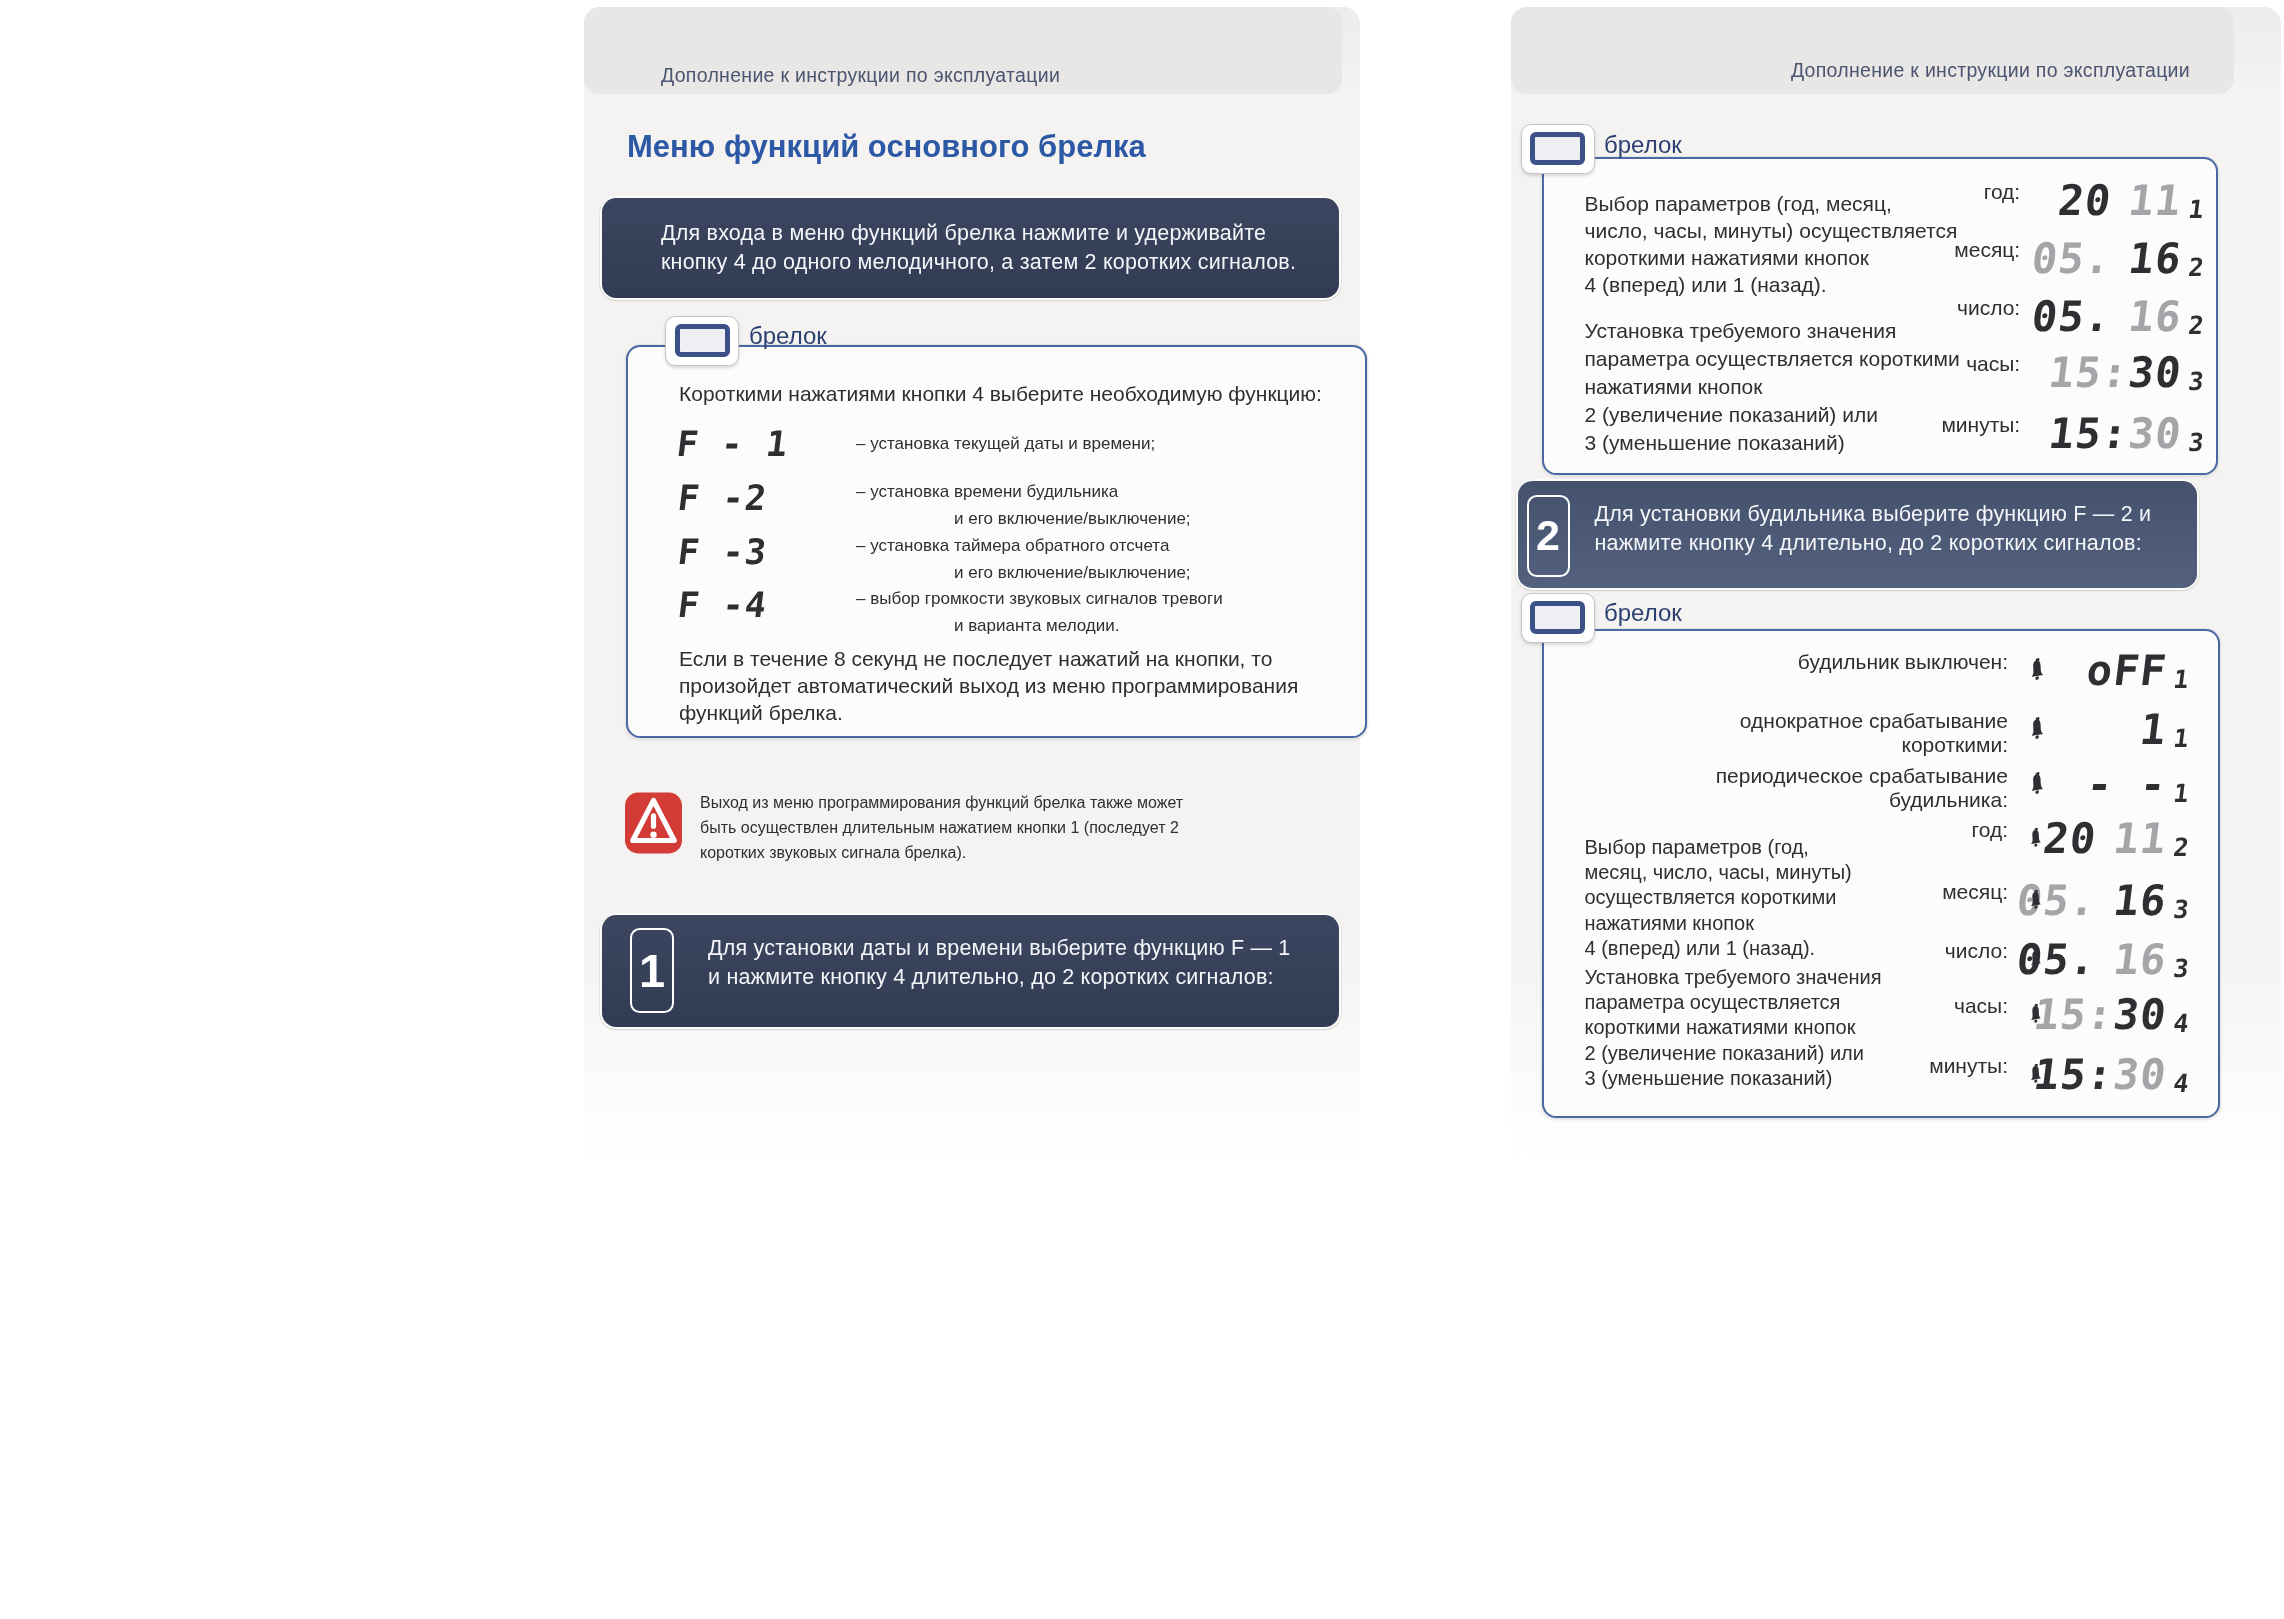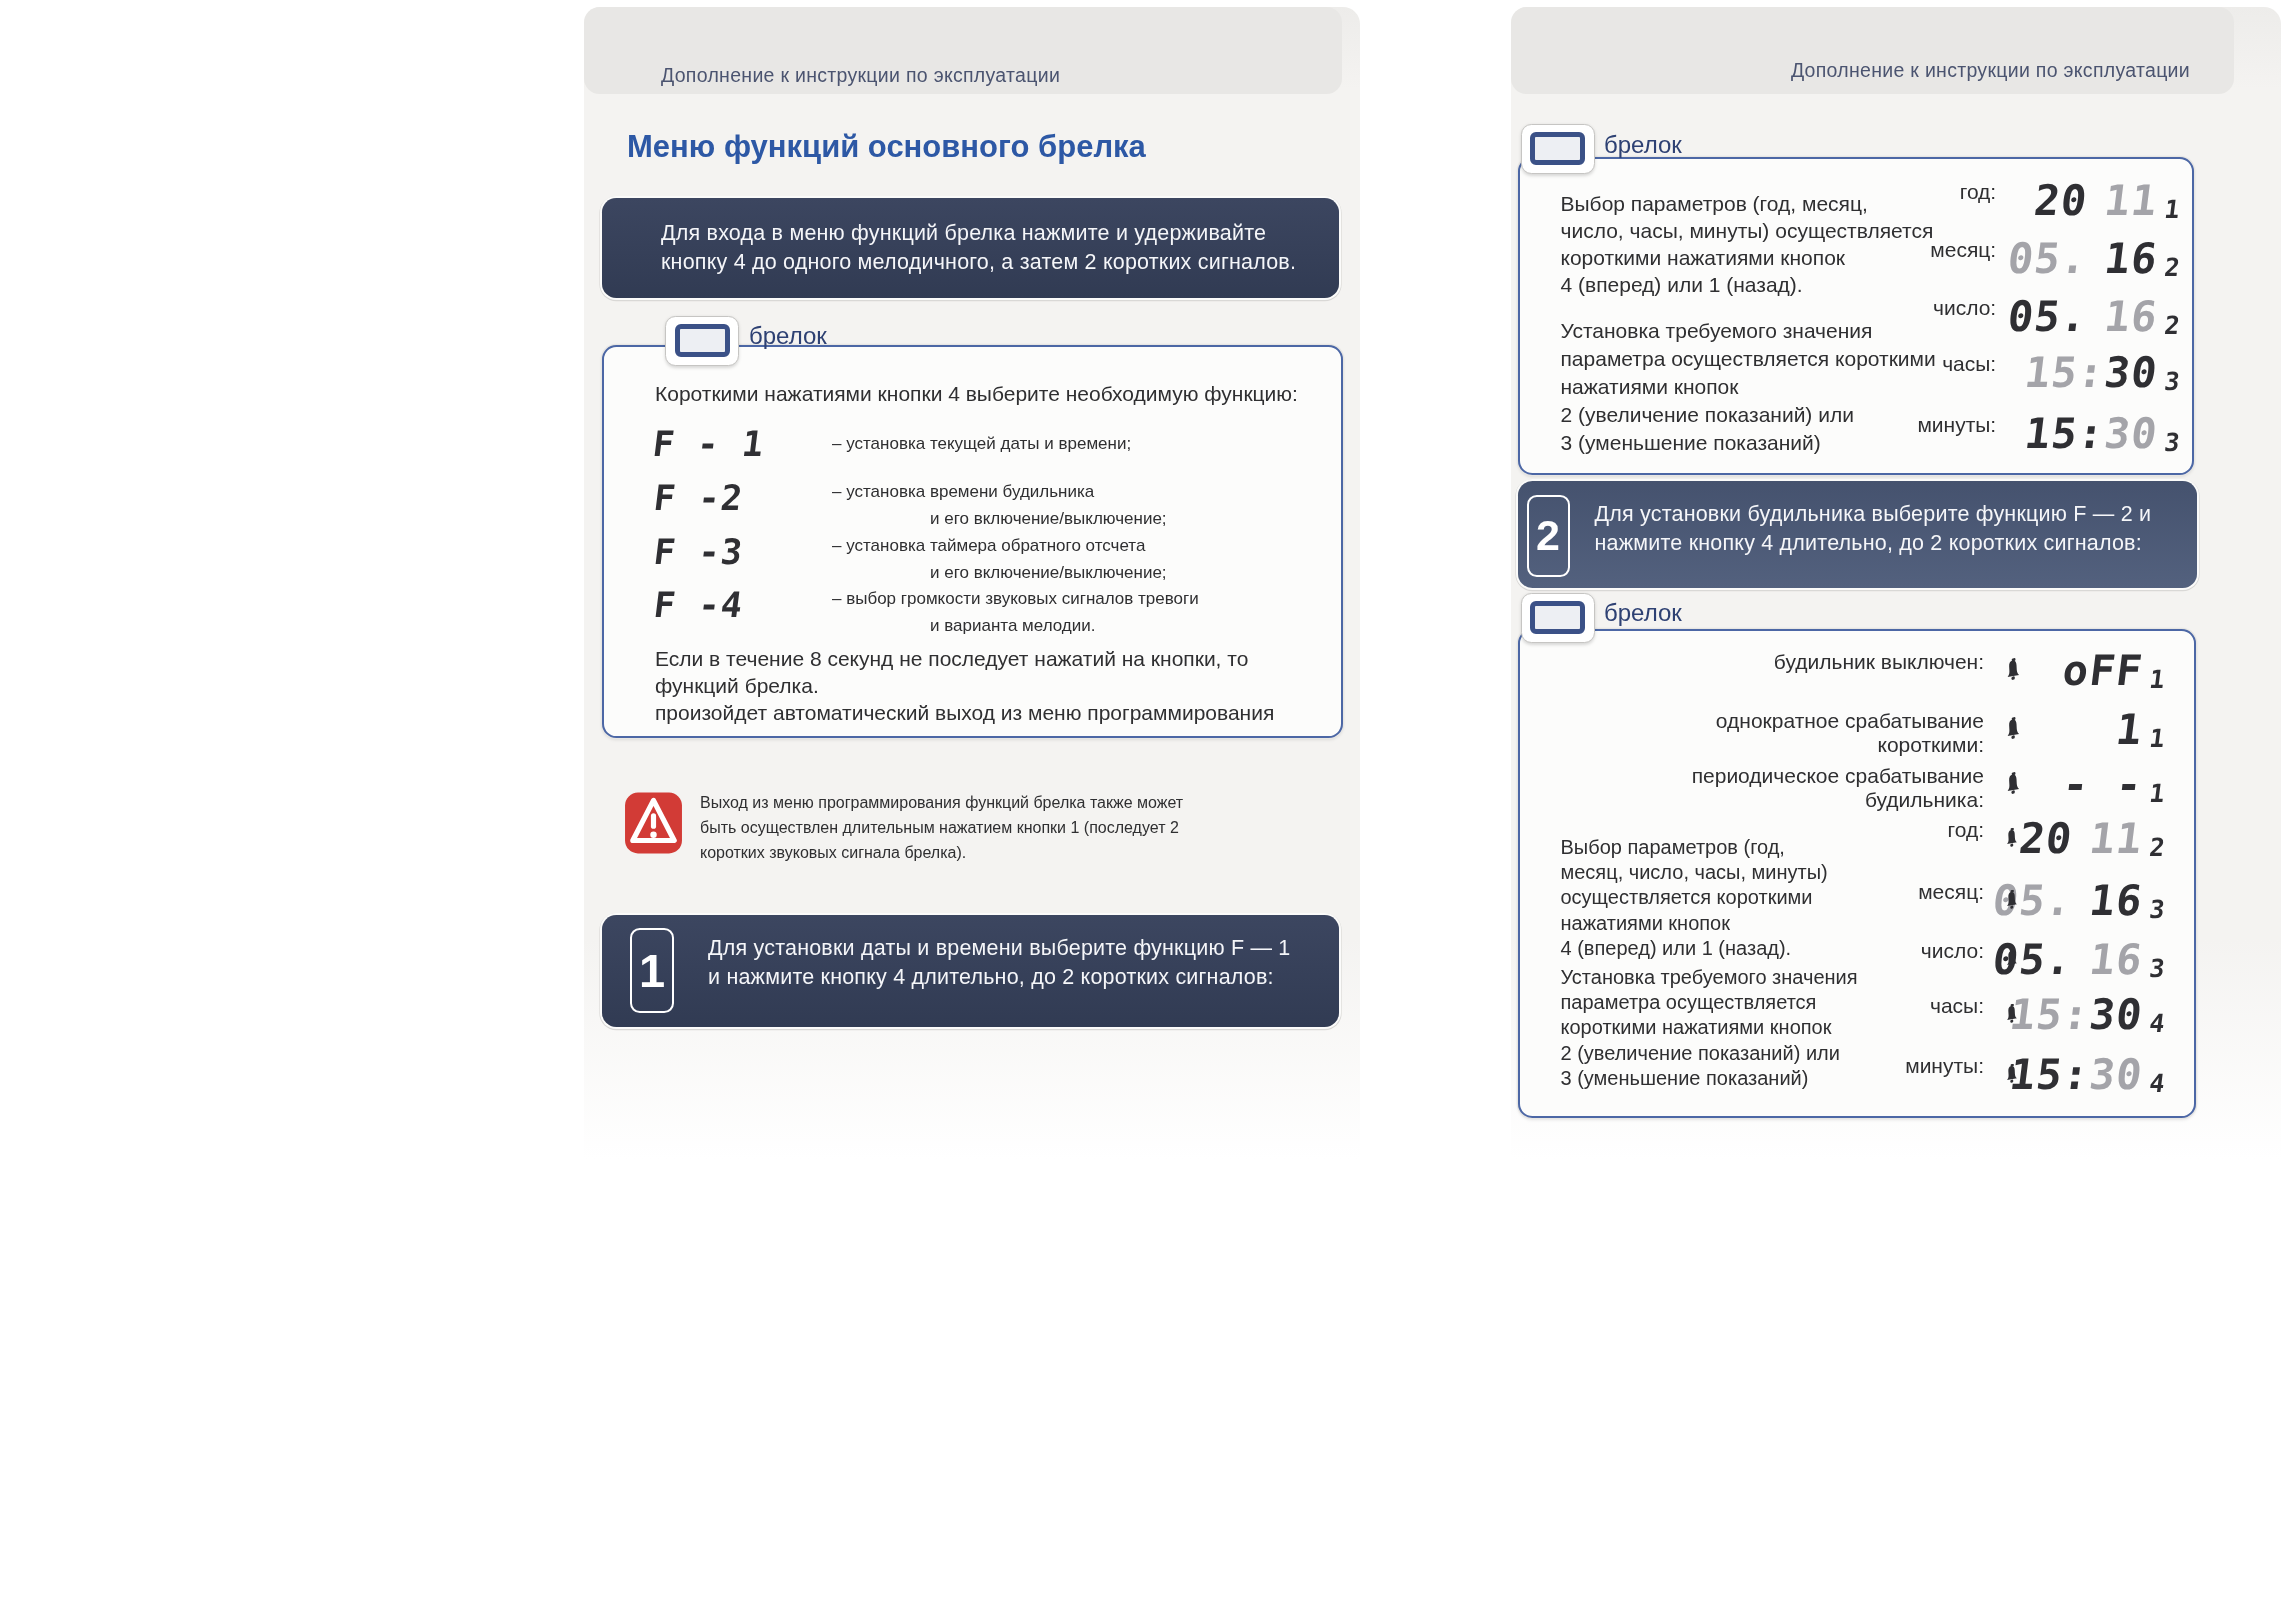--- a/index.html
+++ b/index.html
@@ -24,21 +24,21 @@
   .navy{position:absolute;border-radius:14.3px;color:#f5f6f9;
         box-shadow:0 0 0 2px #fbfbfa,0 0.7px 0 2.6px #d9d8d6;}
   .navy.left-tone{background:linear-gradient(180deg,#3c4660 0%,#313b53 100%);}
   .navy.right-tone{background:linear-gradient(180deg,#45526e 0%,#53617e 100%);}
   .navy .txt{position:absolute;font-size:21.5px;line-height:29px;letter-spacing:0.2px;}
   .numbox{position:absolute;border:2.6px solid #ffffff;border-radius:9.8px;color:#fff;
           display:flex;align-items:center;justify-content:center;font-weight:bold;}
 
   
   .bluebox{position:absolute;background:#fcfcfb;border:2.6px solid #4c67a5;border-radius:14.3px;
-           box-shadow:0 0 0 1.3px #e7e6e4, 0 1.3px 3.3px rgba(0,0,0,.10);}
+           box-shadow:0 0 0 1.3px #e7e6e4, 0 1.3px 3.3px rgba(0,0,0,.10);margin-left:24px;}
 
   
   .fob{position:absolute;width:72px;height:48px;background:#ffffff;border:1.3px solid #c6c5c3;
        border-radius:10.4px;box-shadow:0 1.3px 3.3px rgba(0,0,0,.15);z-index:5;}
   .fob .scr{position:absolute;left:8.5px;top:7.8px;right:8.5px;bottom:7.8px;
             border:5.9px solid #3b5187;border-radius:5.9px;background:#edeff3;}
   .foblabel{position:absolute;font-size:24px;font-weight:normal;color:#2e4173;z-index:5;}
 
   
   .lcd{display:flex;align-items:center;justify-content:flex-end;position:relative;
@@ -122,22 +122,22 @@
       <div class="frow" style="top:238px;">
         <span class="fcode">F -4</span>
         <span class="fdesc">
           <span>– выбор громкости звуковых сигналов тревоги</span>
           <span class="ind">и варианта мелодии.</span>
         </span>
       </div>
 
       <div class="note" style="top:298px;">
         <div>Если в течение 8 секунд не последует нажатий на кнопки, то</div>
+        <div>произойдет автоматический выход из меню программирования</div>
         <div>функций брелка.</div>
-        <div>произойдет автоматический выход из меню программирования</div>
       </div>
     </div>
 
     <div class="warnicon">
       <svg width="57" height="66" viewBox="0 0 88 102">
         <rect x="0" y="4" width="88" height="94" rx="20" fill="#d23b36"></rect>
         <path d="M44 16 L76 78 L12 78 Z" fill="none" stroke="#ffffff" stroke-width="8" stroke-linejoin="round"></path>
         <rect x="40" y="36" width="8" height="24" rx="4" fill="#ffffff"></rect>
         <circle cx="44" cy="69" r="5" fill="#ffffff"></circle>
       </svg>

